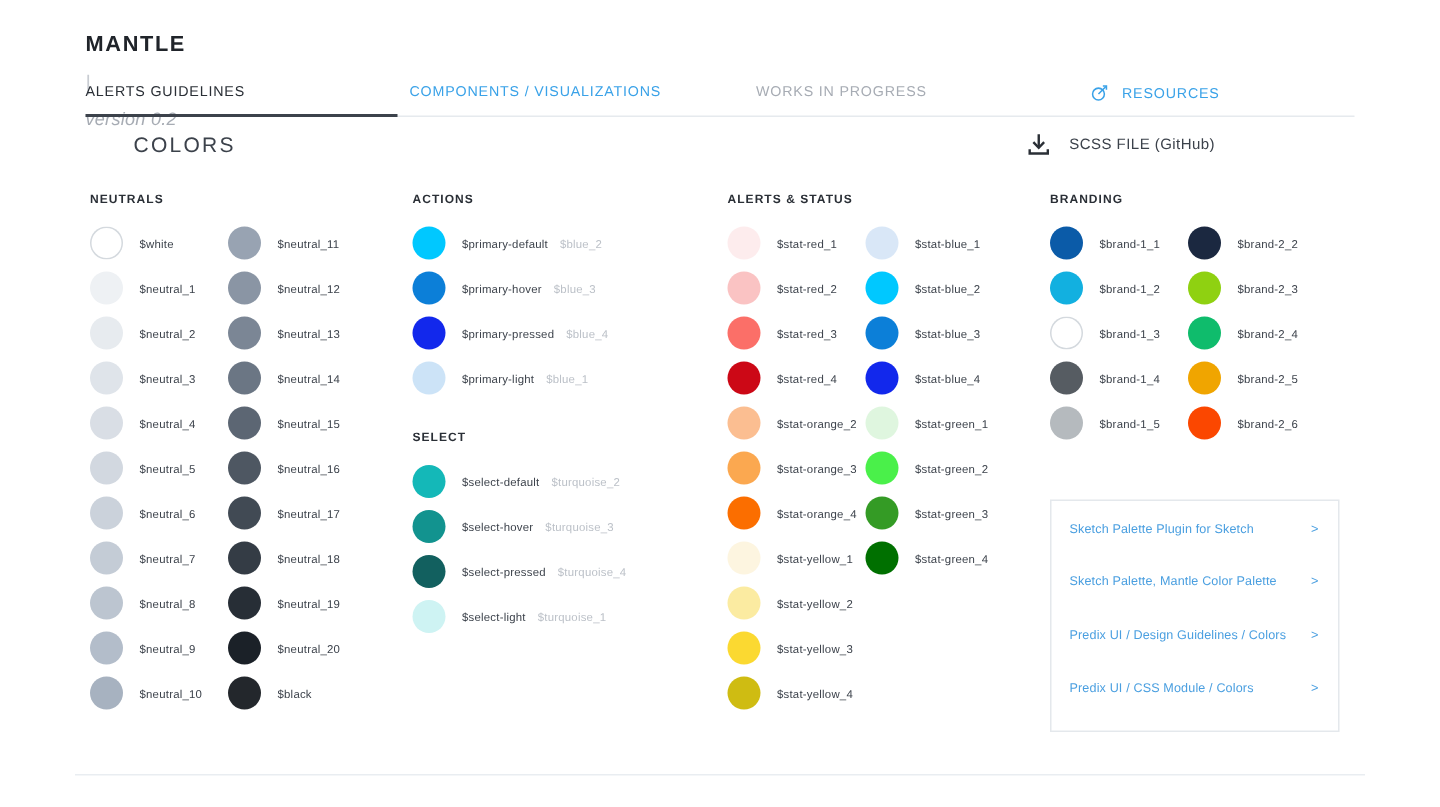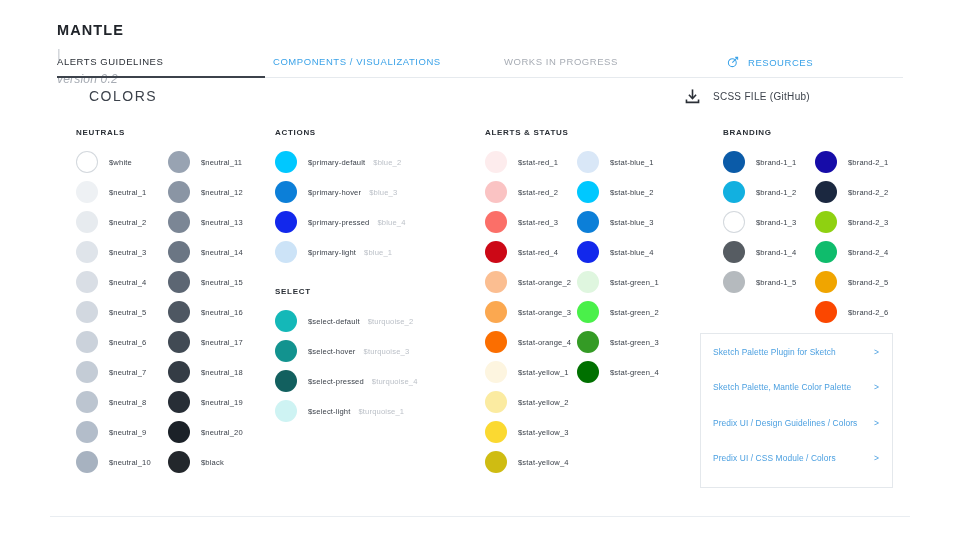--- a/index.html
+++ b/index.html
@@ -64,24 +64,24 @@
     position: absolute; right: 150px; top: 88px;
     display: flex; align-items: center; gap: 12px;
   }
   .dl-icon { width: 17px; height: 17px; display:block; }
   .scss-label { font-size: 10px; color: #3c424b; letter-spacing: .3px; white-space: nowrap;}
 
   
   .col {
     position: absolute; top: 128px;
   }
-  .col-neutrals { left: 60px; margin-left: 16px; }
+  .col-neutrals { left: 60px; }
   .col-actions  { left: 275px; }
   .col-alerts   { left: 485px; }
-  .col-branding { left: 700px; margin-left: 23px; }
+  .col-branding { left: 700px; }
 
   .col-title {
     font-size: 8px; font-weight: bold;
     letter-spacing: .7px; color: #2a2f36;
     margin: 0 0 10px 0;
   }
   .col-title.second { margin-top: 20px; }
 
   .subcols { display: flex; }
   .subcol  { width: 92px; }
@@ -432,24 +432,20 @@
           <div class="sw-dot" style="background: rgb(86, 92, 98);"></div>
           <div class="sw-name">$brand-1_4</div>
         </div>
       <div class="sw-row">
           <div class="sw-dot" style="background: rgb(181, 186, 190);"></div>
           <div class="sw-name">$brand-1_5</div>
         </div>
     </div>
     <div class="subcol">
       <div class="sw-row">
-          <div class="sw-dot" style="background: rgb(22, 12, 168);"></div>
-          <div class="sw-name">$brand-2_1</div>
-        </div>
-      <div class="sw-row">
           <div class="sw-dot" style="background: rgb(27, 40, 64);"></div>
           <div class="sw-name">$brand-2_2</div>
         </div>
       <div class="sw-row">
           <div class="sw-dot" style="background: rgb(143, 209, 17);"></div>
           <div class="sw-name">$brand-2_3</div>
         </div>
       <div class="sw-row">
           <div class="sw-dot" style="background: rgb(15, 188, 108);"></div>
           <div class="sw-name">$brand-2_4</div>

